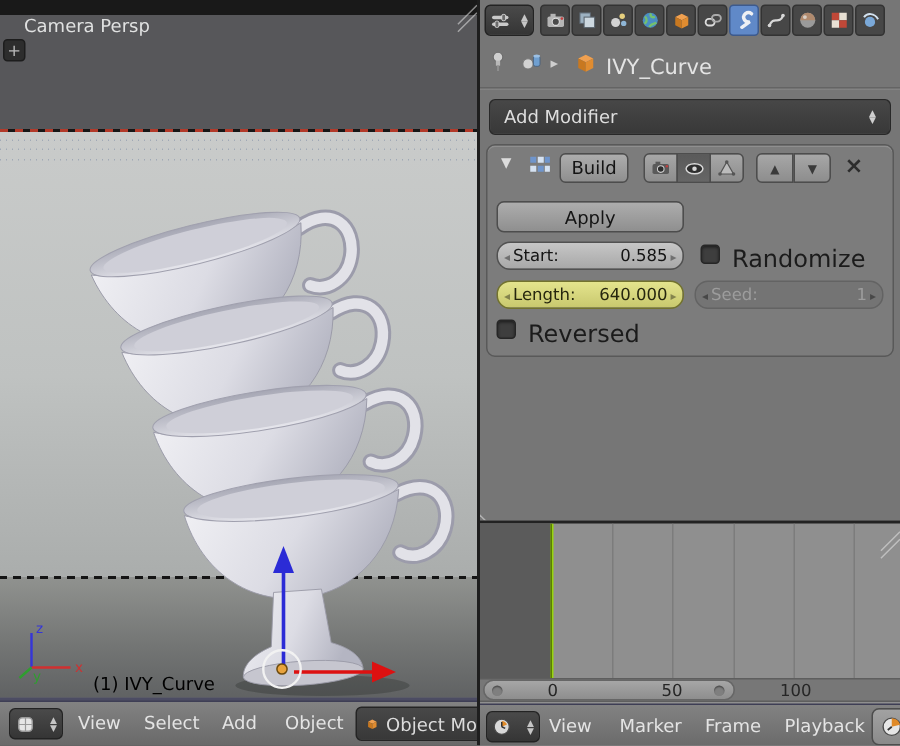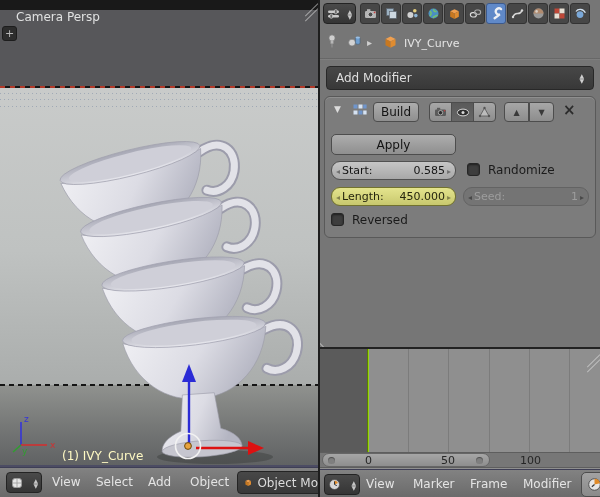--- a/index.html
+++ b/index.html
@@ -17,21 +17,21 @@
   .vp-ground    { position:absolute; left:0; top:385px; width:318px; height:80px;
                   background:linear-gradient(#90928f 0%,#747675 55%,#606263 100%); }
   .vp-purple    { position:absolute; left:0; top:465px; width:318px; height:3px; background:#4c4c63; }
   .dash-top     { position:absolute; left:0; top:86px; width:318px; height:2px;
                   background:repeating-linear-gradient(90deg,#b23a2a 0 5px,#161616 5px 10px); }
   .dash-bottom  { position:absolute; left:0; top:384px; width:318px; height:2px;
                   background:repeating-linear-gradient(90deg,#141414 0 5px,rgba(0,0,0,0) 5px 9px); }
   .grid-dots    { position:absolute; left:0; width:318px; height:1px;
                   background:repeating-linear-gradient(90deg,rgba(95,115,150,.38) 0 1px,transparent 1px 4px); }
   .vp-label     { position:absolute; left:16px; top:10px; color:#e0e1e1; font-size:12px; }
-  .obj-label    { position:absolute; left:62px; top:449px; color:#fef9c3; font-size:12px; }
+  .obj-label    { position:absolute; left:62px; top:449px; color:#000000; font-size:12px; }
   .plus-btn     { position:absolute; left:2px; top:26px; width:15px; height:15px; border-radius:3px;
                   background:rgba(38,38,38,.85); border:1px solid #1d1d1d; color:#b9b9b9;
                   font-size:11px; line-height:13px; text-align:center; }
   
   .hdr { position:absolute; left:0; width:100%; height:31px;
          background:linear-gradient(#828282,#696969);
          border-top:1px solid #3e3e55; border-bottom:1px solid #3a3a3a;text-decoration:underline; }
   .menu { position:absolute; top:7px; color:#e4e4e4; font-size:12px; cursor:default; }
   .sel-btn { position:absolute; top:4px; width:36px; height:21px; background:linear-gradient(#4a4a4a,#353535);
              border:1px solid #232323; border-radius:4px; display:flex; align-items:center; padding:0 3px; gap:2px; }
@@ -41,21 +41,21 @@
               color:#dcdcdc; font-size:12px; white-space:nowrap; }
 
   
   #v-splitter { position:absolute; left:318px; top:0; width:2px; height:497px; background:#1e1e1e; }
 
   
   #properties { position:absolute; left:320px; top:0; width:280px; height:347px; background:#767676; overflow:hidden; }
   .tab { position:absolute; top:3px; width:20px; height:21px; background:#474747; border:1px solid #333;
          border-radius:3px; display:flex; align-items:center; justify-content:center; }
   .tab.active { background:#6089c8; border-color:#3d5a8c; }
-  .crumb-text { position:absolute; left:84px; top:37px; color:#e4e4e4; font-size:11px; }
+  .crumb-text { position:absolute; left:84px; top:37px; color:#e4e4e4; font-size:14px; }
   .crumb-arrow{ position:absolute; left:47px; top:37px; color:#cfcfcf; font-size:10px; }
   .divider { position:absolute; left:0; top:58px; width:280px; height:2px;
              background:linear-gradient(#5c5c5c,#8a8a8a); }
   .addmod { position:absolute; left:6px; top:66px; width:268px; height:24px; border-radius:4px;
             background:linear-gradient(#474747,#383838); border:1px solid #282828; color:#dedede;
             font-size:12px; display:flex; align-items:center; padding:0 9px; }
   .addmod .dbl { margin-left:auto; display:flex; flex-direction:column; line-height:5px; font-size:6px; color:#cfcfcf; }
   .modbox { position:absolute; left:4px; top:96px; width:272px; height:142px; background:#7c7c7c;
             border:1px solid #595959; border-radius:6px; box-shadow:inset 0 1px 0 rgba(255,255,255,.15); }
   .btn { background:linear-gradient(#adadad,#8f8f8f); border:1px solid #4d4d4d; border-radius:5px;
@@ -65,21 +65,21 @@
   .tgl.pressed { background:linear-gradient(#5a5a5a,#666666); }
   .slider { position:absolute; height:19px; border:1px solid #515151; border-radius:9px;
             background:linear-gradient(#c6c6c6,#a8a8a8); color:#141414; font-size:11px;
             display:flex; align-items:center; padding:0 10px; }
   .slider .s-arrow { color:rgba(0,0,0,.38); font-size:8px; position:absolute; top:5px; }
   .slider .val { margin-left:auto; }
   .slider.edit { background:linear-gradient(#e4e48d,#c8c86e); border-color:#72722f; color:#26260e; }
   .slider.disabled { background:rgba(0,0,0,.06); border-color:#636363; color:#9d9d9d; }
   .chk { position:absolute; width:13px; height:13px; background:#3e3e3e; border:1px solid #262626;
          border-radius:3px; box-shadow:inset 0 1px 2px rgba(0,0,0,.5); }
-  .chk-label { position:absolute; color:#1b1b1b; font-size:12px; }
+  .chk-label { position:absolute; color:#1b1b1b; font-size:16px; }
 
   
   #timeline { position:absolute; left:320px; top:347px; width:280px; height:150px; background:#8f8f8f;
               border-top:2px solid #222; overflow:hidden; }
   .tl-prezero { position:absolute; left:0; top:0; width:48px; height:103px; background:#5b5b5b; }
   .tl-grid { position:absolute; top:0; width:1px; height:103px; background:#7c7c7c; }
   .tl-cur { position:absolute; left:47px; top:0; width:2px; height:103px; background:#97d40e;
             border-left:1px solid #5a7f00; }
   .tl-scroll-track { position:absolute; left:0px; top:103px; width:280px; height:16px; background:#777;
                      border-top:1px solid #5e5e5e; border-bottom:1px solid #5e5e5e; }
@@ -358,21 +358,21 @@
         <span>Start:</span>
         <span class="val">0.585</span>
         <span class="s-arrow" style="right:4px">▸</span>
       </div>
       <div class="chk" style="left:142px;top:66px"></div>
       <span class="chk-label" style="left:163px;top:66px">Randomize</span>
 
       <div class="slider edit" style="left:6px;top:90px;width:125px">
         <span class="s-arrow" style="left:4px">◂</span>
         <span>Length:</span>
-        <span class="val">450.000</span>
+        <span class="val">640.000</span>
         <span class="s-arrow" style="right:4px">▸</span>
       </div>
       <div class="slider disabled" style="left:138px;top:90px;width:126px">
         <span class="s-arrow" style="left:4px">◂</span>
         <span>Seed:</span>
         <span class="val">1</span>
         <span class="s-arrow" style="right:4px">▸</span>
       </div>
 
       <div class="chk" style="left:6px;top:116px"></div>
@@ -415,21 +415,21 @@
           <line x1="6.5" y1="6.5" x2="8.8" y2="7.6" stroke="#333" stroke-width="1"></line>
         </svg>
         <span class="sel-arrows">
           <span>▲</span>
             <span>▼</span>
         </span>
       </div>
       <span class="menu" style="left:46px">View</span>
       <span class="menu" style="left:93px">Marker</span>
       <span class="menu" style="left:150px">Frame</span>
-      <span class="menu" style="left:203px">Modifier</span>
+      <span class="menu" style="left:203px">Playback</span>
       <div class="abs" style="left:261px;top:2px;width:26px;height:25px;border-radius:5px;
                   background:linear-gradient(#a2a2a2,#8a8a8a);border:1px solid #4d4d4d;
                   display:flex;align-items:center;justify-content:center">
         <svg width="15" height="15" viewBox="0 0 13 13">
           <circle cx="6.5" cy="6.5" r="5" fill="#e6e6e6" stroke="#4a4a4a" stroke-width="0.8"></circle>
           <path d="M6.5 6.5 L6.5 1.6 A4.9 4.9 0 0 1 11.3 5.4 Z" fill="#e08a28"></path>
           <line x1="6.5" y1="6.5" x2="4.2" y2="8.4" stroke="#333" stroke-width="1"></line>
         </svg>
       </div>
     </div>

